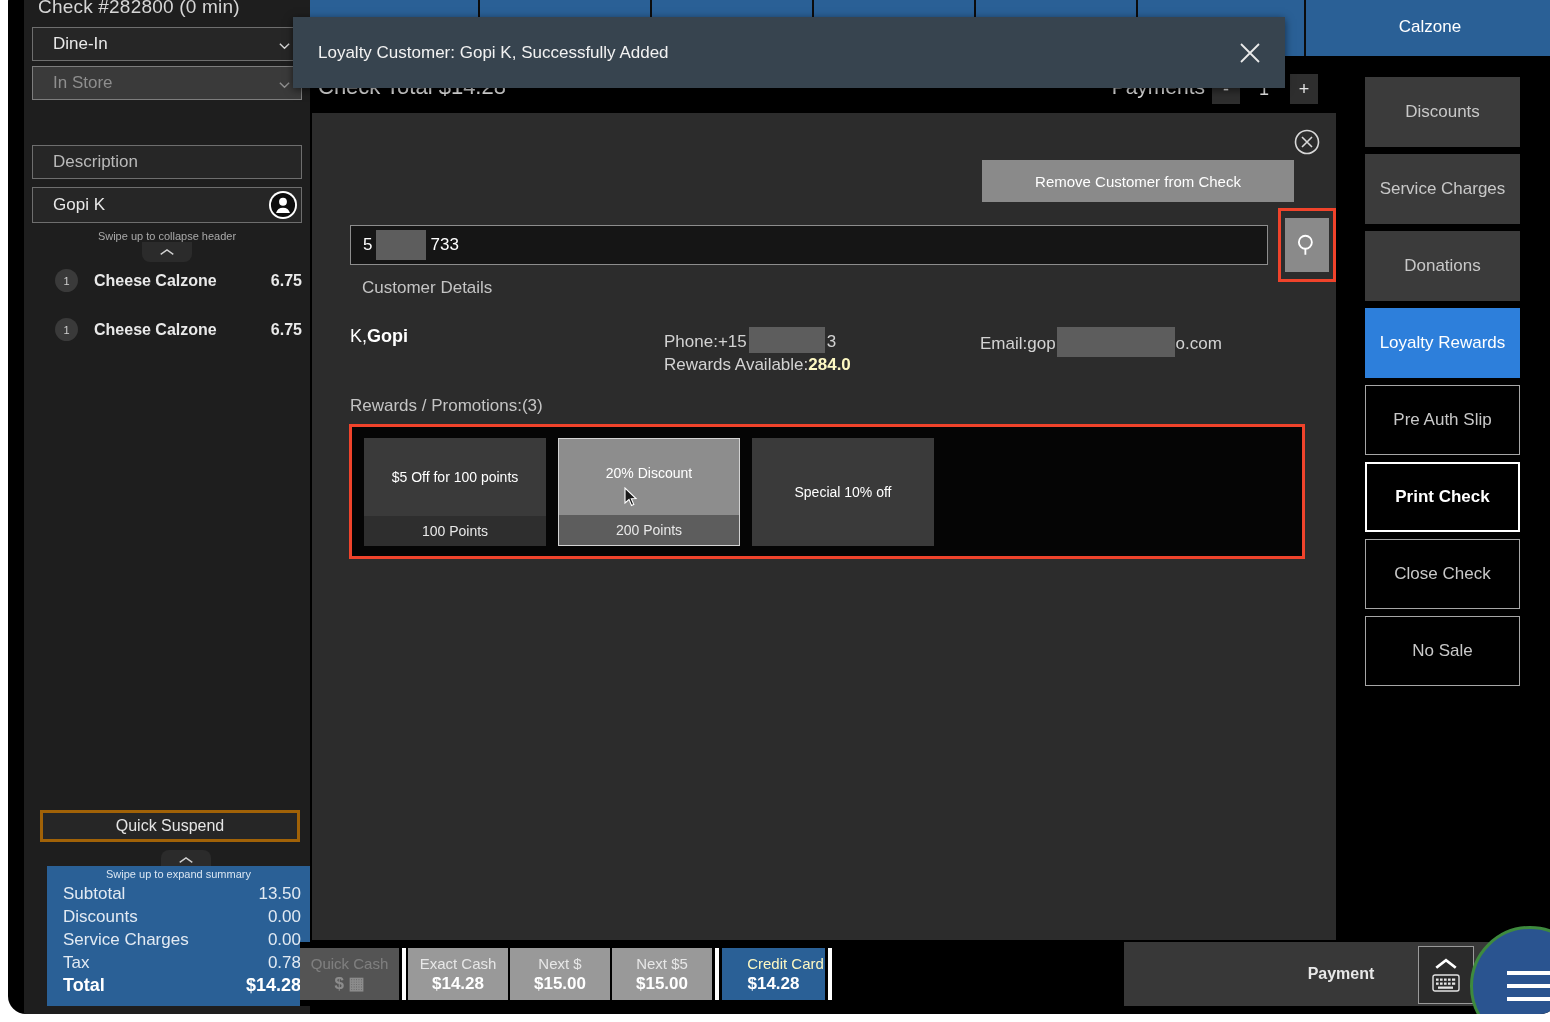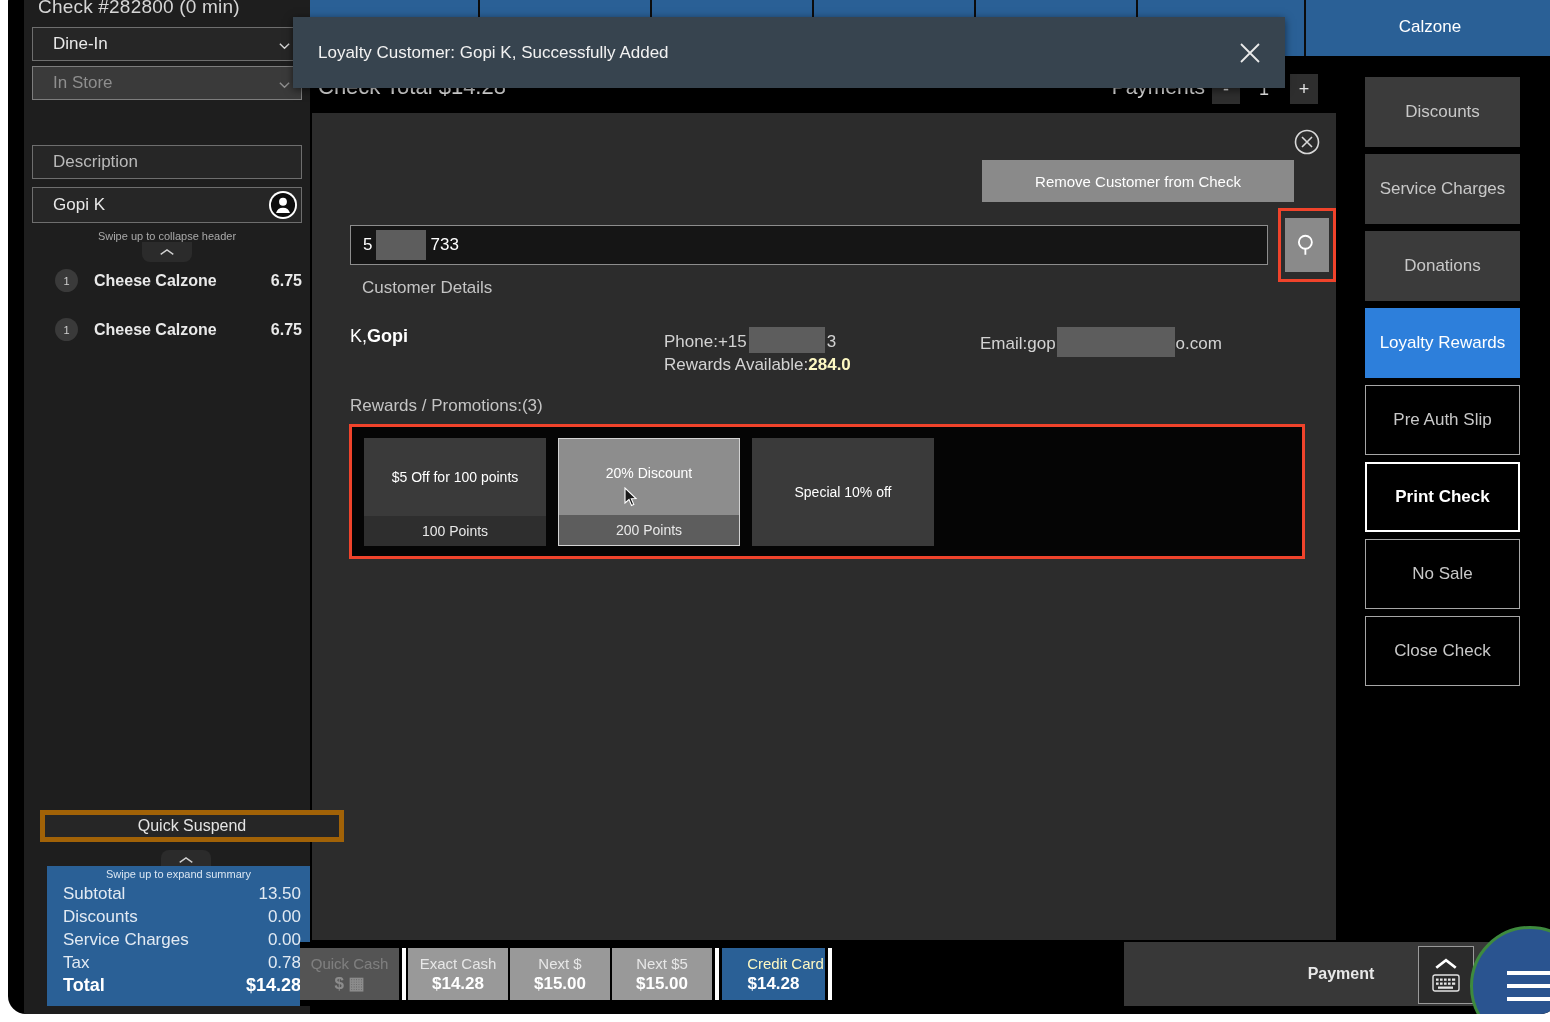--- a/index.html
+++ b/index.html
@@ -71,22 +71,22 @@
     display: flex; align-items: center; justify-content: center;
     margin-left: 23px; flex: none;
   }
   .item-name {
     margin-left: 16px; font-size: 16px; font-weight: bold; color: #e9e9e9;
   }
   .item-price {
     position: absolute; right: 8px; font-size: 16px; font-weight: bold; color: #e9e9e9;
   }
   .quick-suspend {
-    position: absolute; left: 16px; top: 826px; width: 304px; height: 32px;
-    border: 5px solid #a16207; background: #262626; color: #e4e4e4;
+    position: absolute; left: 16px; top: 826px; width: 260px; height: 32px;
+    border: 3px solid #a16207; background: #262626; color: #e4e4e4;
     font-size: 16px; display: flex; align-items: center; justify-content: center;
   }
   .summary {
     position: absolute; left: 23px; top: 882px; width: 263px; height: 140px;
     background: #2a6096; padding: 16px 9px 0 16px;
   }
   .summary-note {
     position: absolute; left: 0; top: 2px; width: 263px; text-align: center;
     font-size: 11px; color: #dae6f2;
   }
@@ -359,22 +359,22 @@
       </div>
     </div>
 
     <div class="actions">
       <div class="action-btn filled">Discounts</div>
       <div class="action-btn filled">Service Charges</div>
       <div class="action-btn filled">Donations</div>
       <div class="action-btn active">Loyalty Rewards</div>
       <div class="action-btn outline">Pre Auth Slip</div>
       <div class="action-btn outline strong">Print Check</div>
+      <div class="action-btn outline">Close Check</div>
       <div class="action-btn outline">No Sale</div>
-      <div class="action-btn outline">Close Check</div>
     </div>
 
     <div class="sidebar">
       <div class="check-title">Check #282800 (0 min)</div>
 
       <div class="sb-field" style="top:43px">
         <span>Dine-In</span>
         <span class="chev">
           <svg viewBox="0 0 14 14" width="13" height="13">
               <path d="M2 4.5 L7 9.5 L12 4.5" fill="none" stroke="#d2d2d2" stroke-width="1.5"></path>

